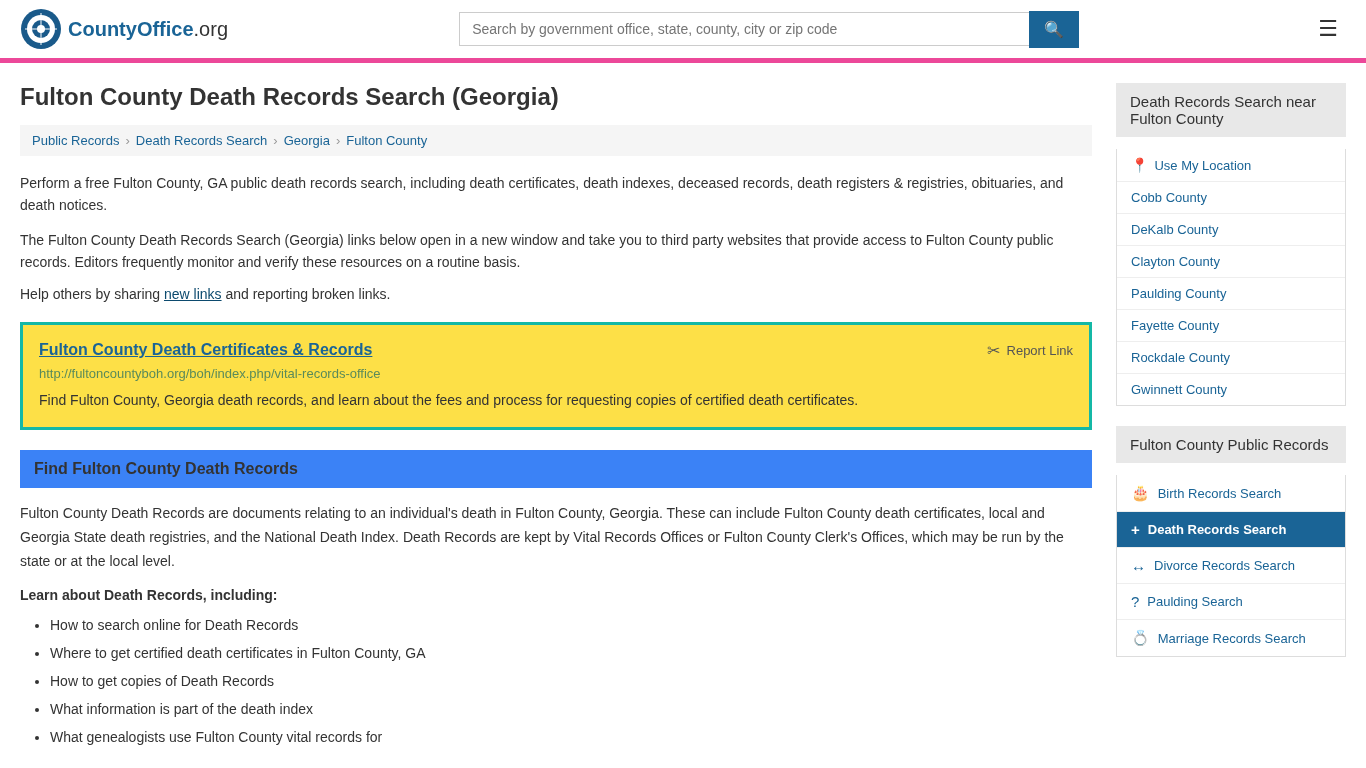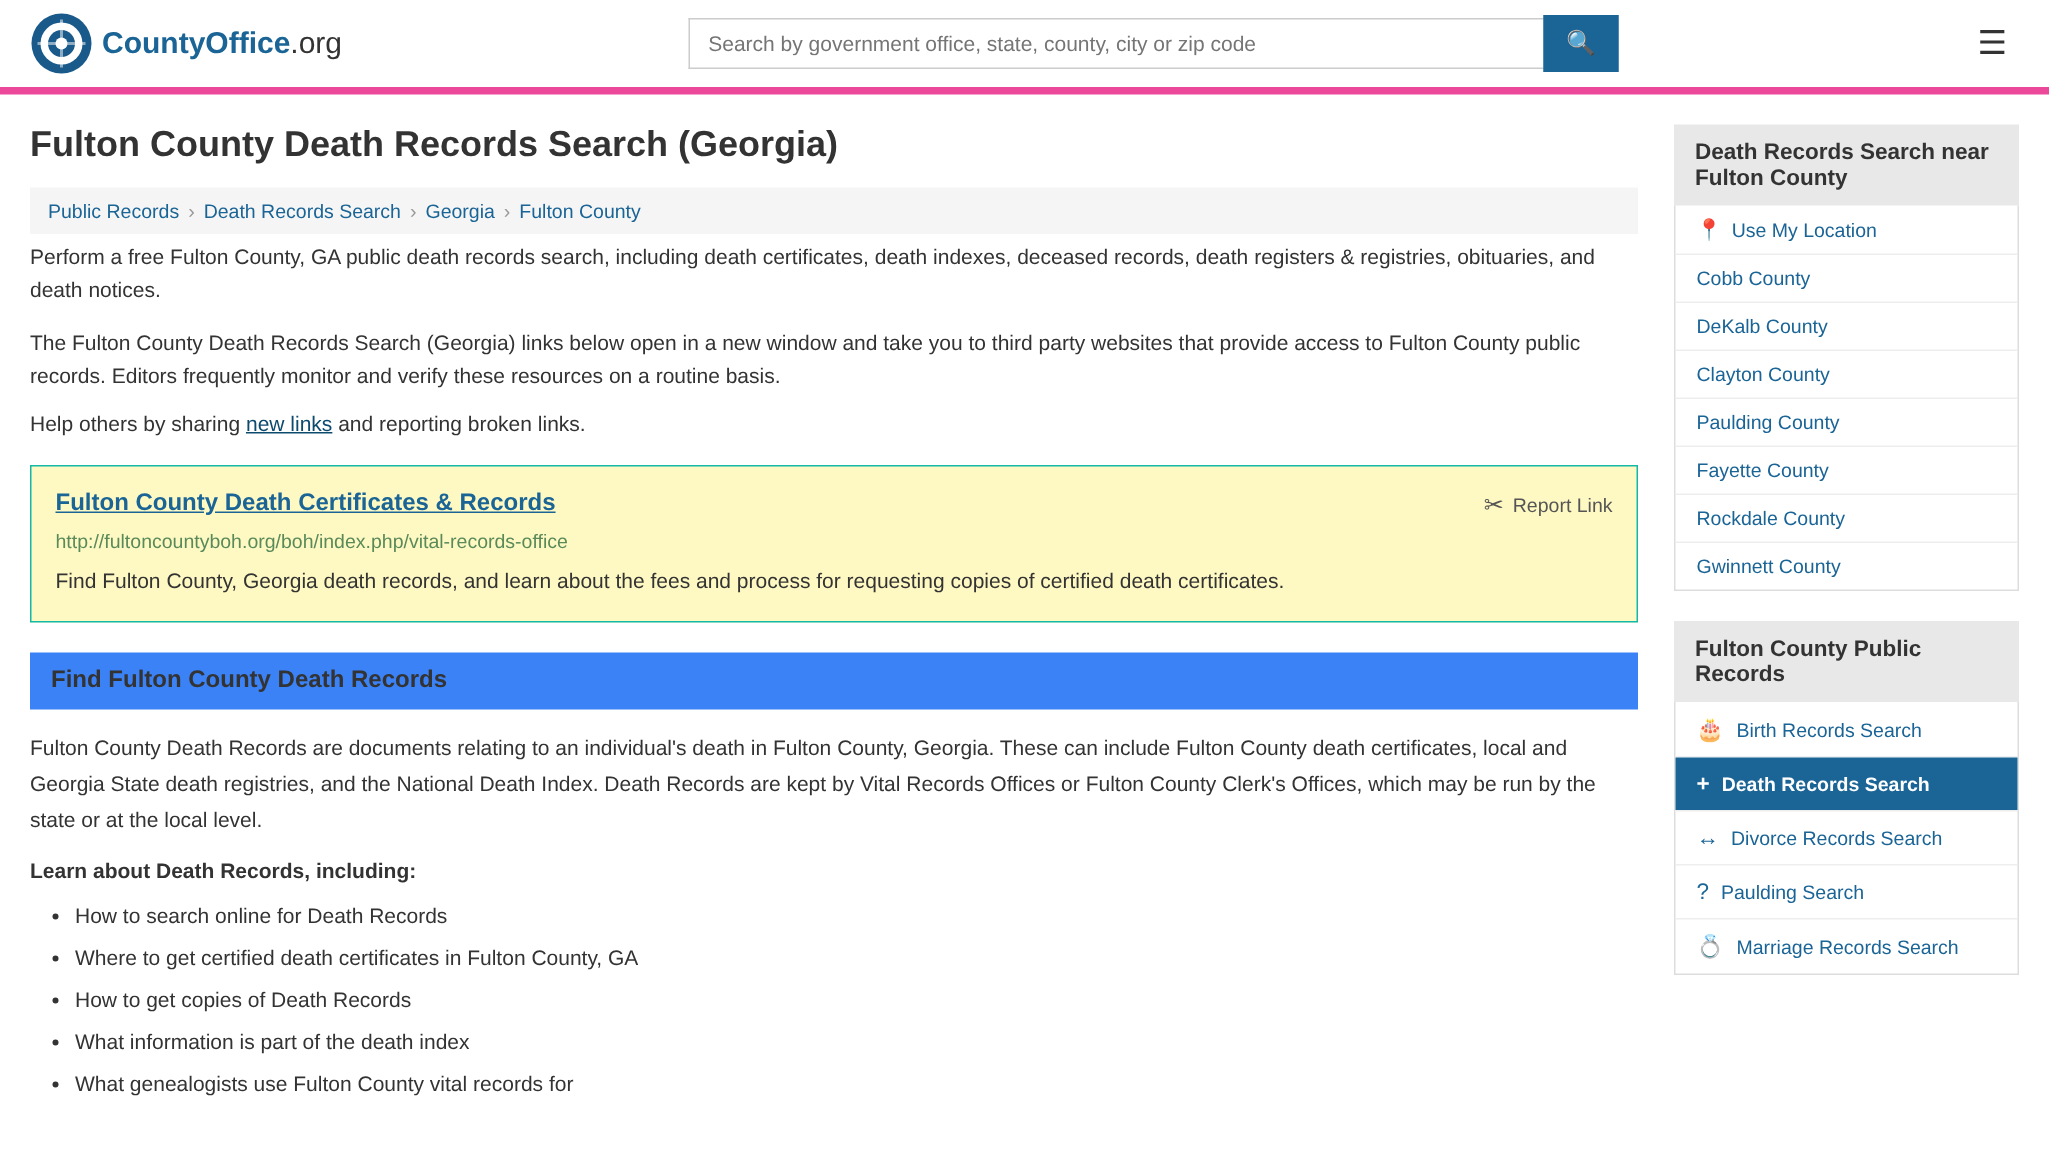--- a/index.html
+++ b/index.html
@@ -72,43 +72,43 @@
       font-size: 24px;
       font-weight: bold;
       color: #333;
       margin-bottom: 14px;
     }
     #breadcrumb {
       background: #f5f5f5;
       padding: 8px 12px;
       font-size: 13px;
       color: #555;
-      margin-bottom: 4px;
+      margin-bottom: 16px;
       display: flex;
       align-items: flex-end;
       gap: 6px;
       flex-wrap: wrap;
     }
     #breadcrumb a { color: #1a6496; text-decoration: none; }
     #breadcrumb .sep { color: #999; }
 
     .intro-text {
       font-size: 14px;
       line-height: 1.6;
       margin-bottom: 12px;
     }
     .help-text { font-size: 14px; margin-bottom: 20px; }
     .help-text a { color: #0c4a6e; }
 
     
     .record-entry {
-      border: 1px solid #14b8a6;
+      border: 3px solid #14b8a6;
       padding: 16px;
       margin-bottom: 20px;
-      background: #fef9c3;
+      background: #fde047;
     }
     .record-header {
       display: flex;
       justify-content: space-between;
       align-items: flex-start;
       margin-bottom: 6px;
     }
     .record-title {
       font-size: 16px;
       font-weight: bold;
@@ -162,23 +162,23 @@
 
     
     #sidebar {
       width: 230px;
       flex-shrink: 0;
     }
     .sidebar-section-title {
       background: #e8e8e8;
       padding: 10px 14px;
       font-size: 15px;
-      font-weight: bold;
+      font-weight: normal;
       color: #333;
-      margin-bottom: 0;
+      margin-bottom: 12px;
     }
     .sidebar-list {
       list-style: none;
       border: 1px solid #ddd;
       border-top: none;
       margin-bottom: 20px;
     }
     .sidebar-list li {
       border-bottom: 1px solid #eee;
     }

